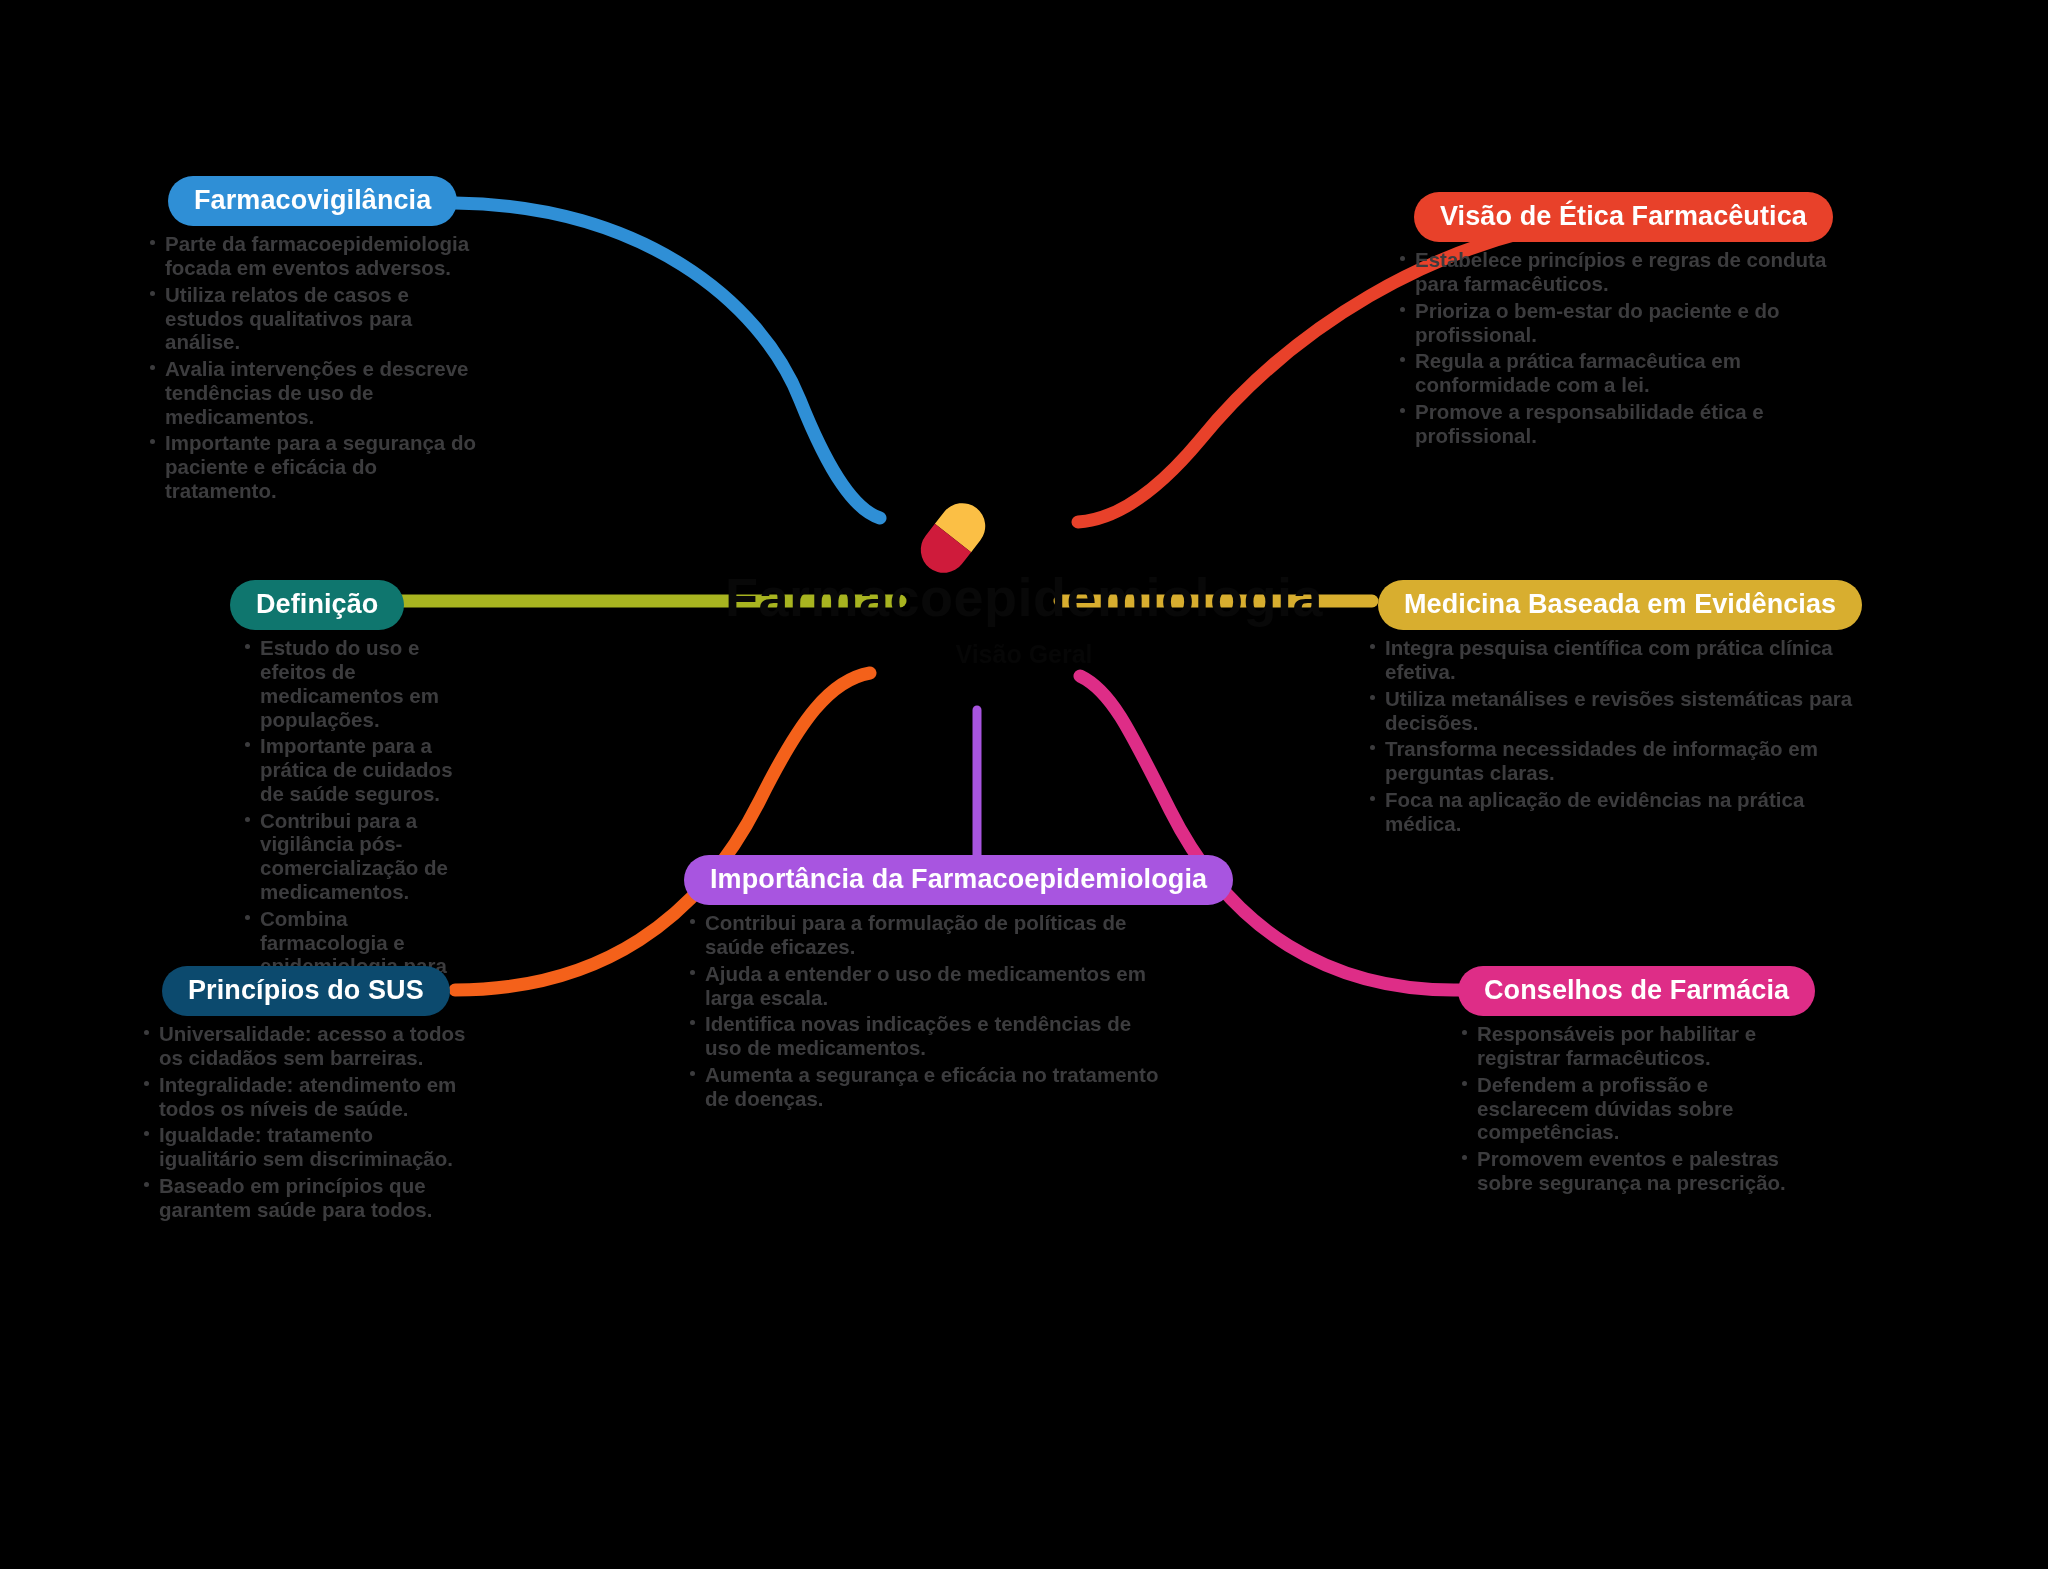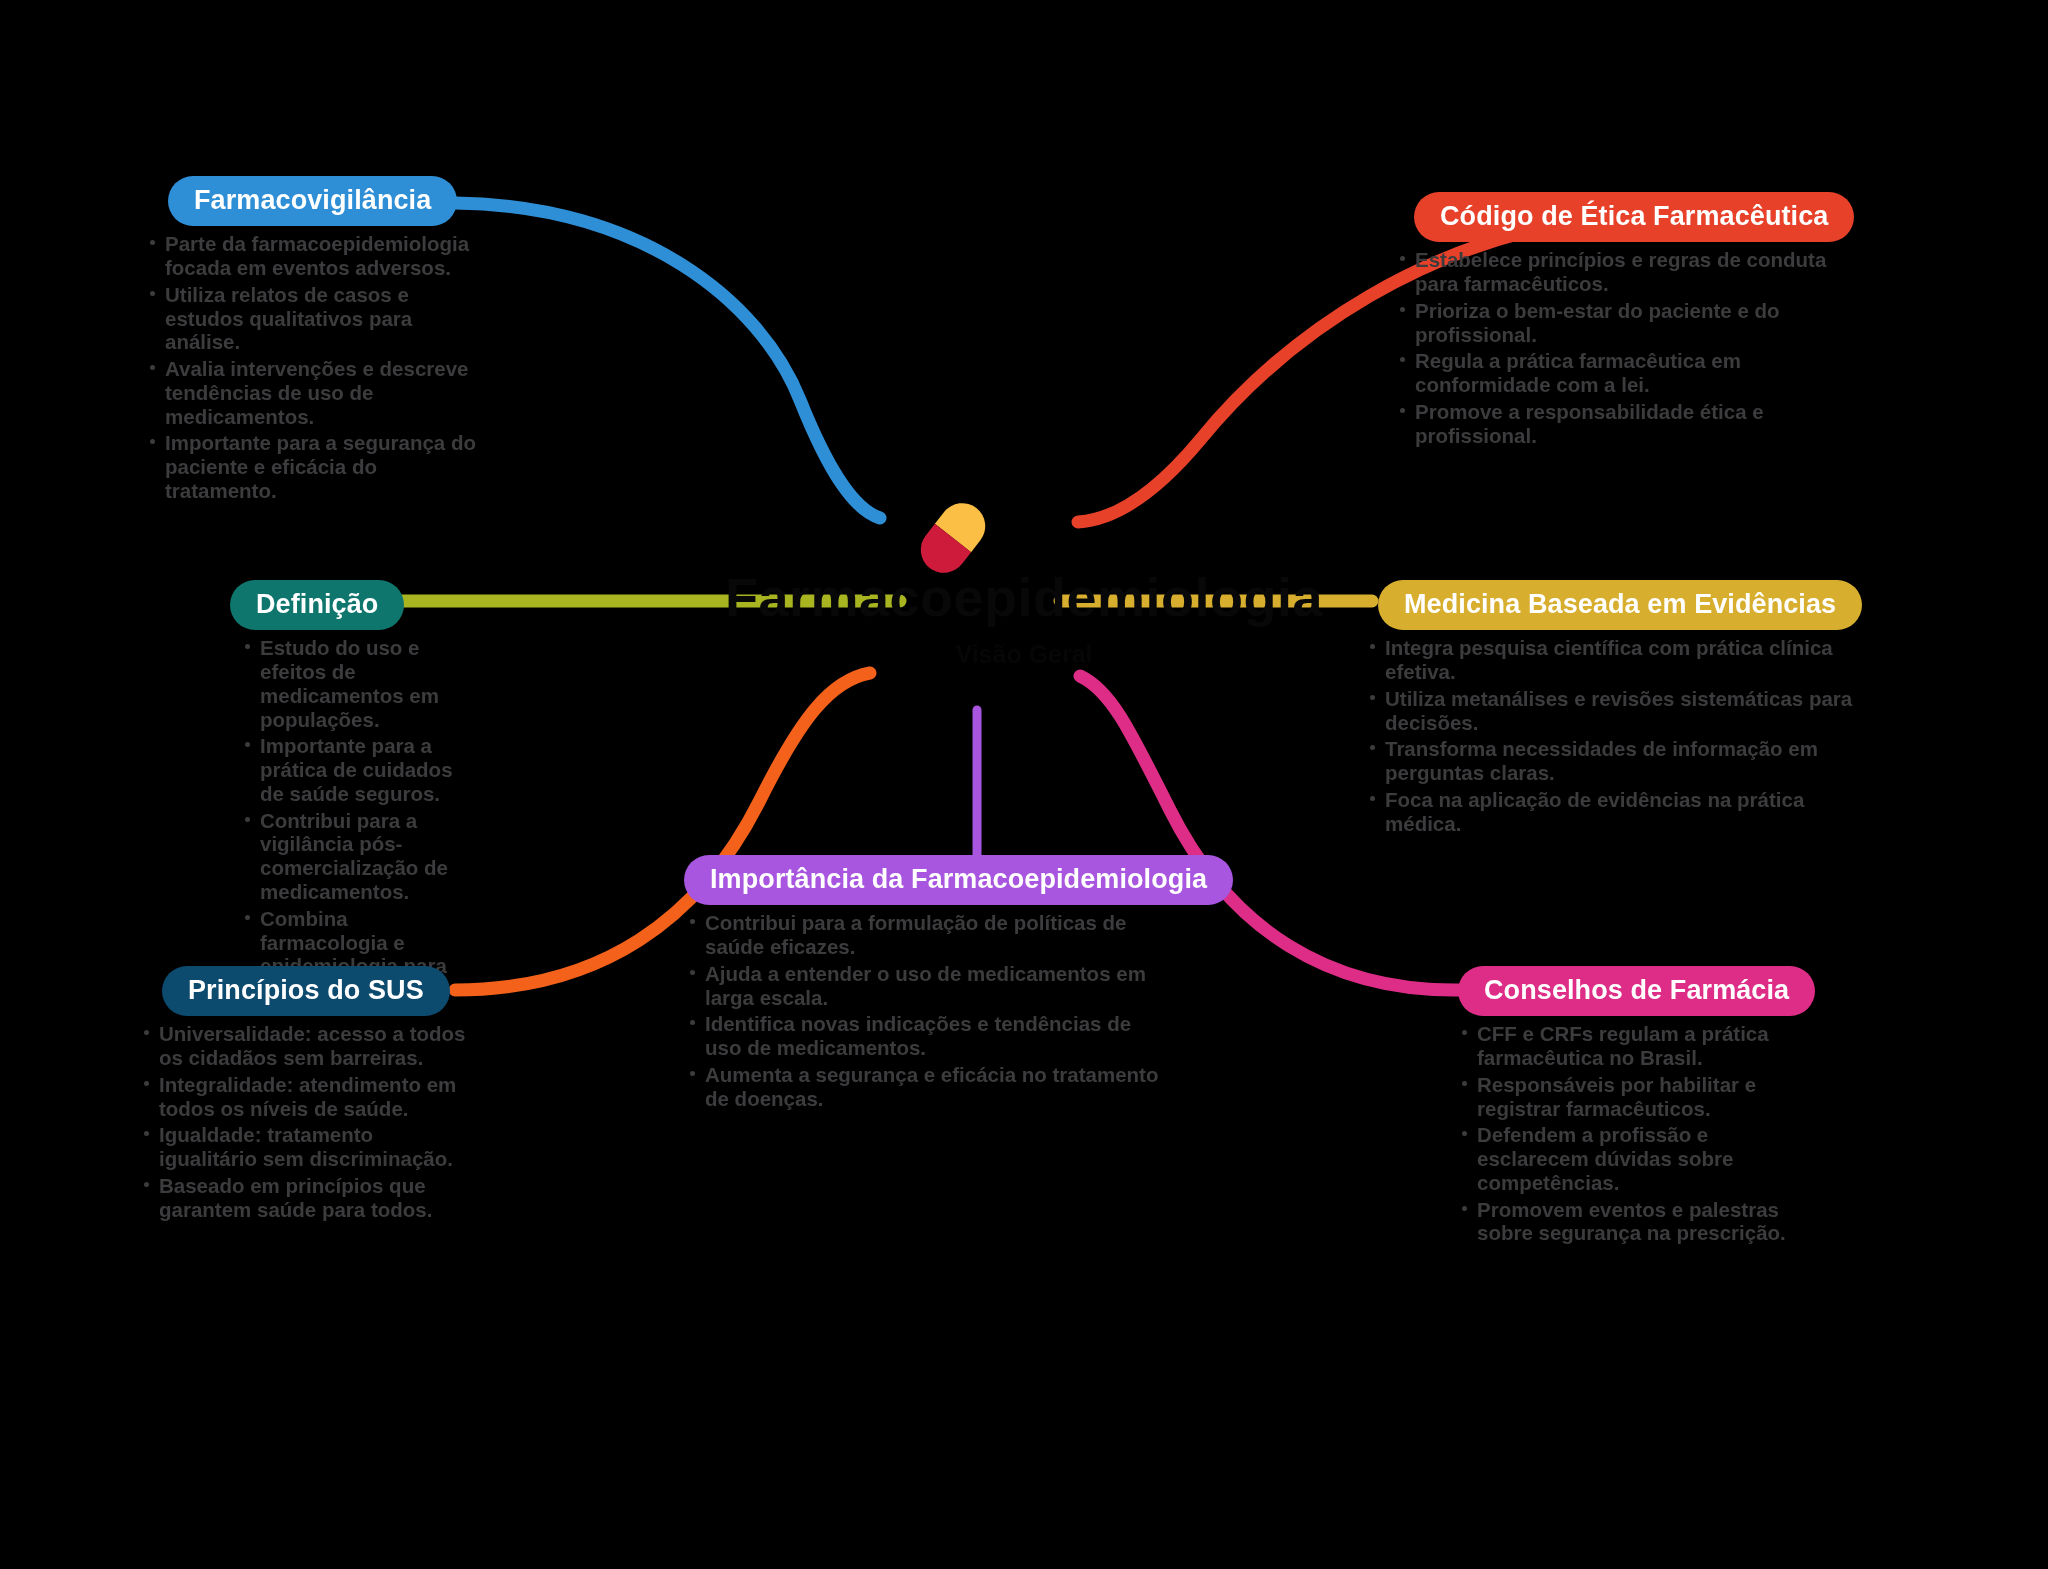--- a/index.html
+++ b/index.html
@@ -133,21 +133,21 @@
     <div class="pill" style="background: rgb(47, 143, 214);">Farmacovigilância</div>
     <ul class="bullets">
       <li>Parte da farmacoepidemiologia focada em eventos adversos.</li>
       <li>Utiliza relatos de casos e estudos qualitativos para análise.</li>
       <li>Avalia intervenções e descreve tendências de uso de medicamentos.</li>
       <li>Importante para a segurança do paciente e eficácia do tratamento.</li>
     </ul>
   </div>
 
   <div class="node" id="n-codigo">
-    <div class="pill" style="background: rgb(232, 65, 42);">Código de Ética Farmacêutica</div>
+    <div class="pill" style="background: rgb(232, 65, 42);">Visão de Ética Farmacêutica</div>
     <ul class="bullets">
       <li>Estabelece princípios e regras de conduta para farmacêuticos.</li>
       <li>Prioriza o bem-estar do paciente e do profissional.</li>
       <li>Regula a prática farmacêutica em conformidade com a lei.</li>
       <li>Promove a responsabilidade ética e profissional.</li>
     </ul>
   </div>
 
   <div class="node" id="n-definicao">
     <div class="pill" style="background: #0f766e;">Definição</div>
@@ -185,20 +185,19 @@
       <li>Contribui para a formulação de políticas de saúde eficazes.</li>
       <li>Ajuda a entender o uso de medicamentos em larga escala.</li>
       <li>Identifica novas indicações e tendências de uso de medicamentos.</li>
       <li>Aumenta a segurança e eficácia no tratamento de doenças.</li>
     </ul>
   </div>
 
   <div class="node" id="n-conselhos">
     <div class="pill" style="background: rgb(222, 45, 135);">Conselhos de Farmácia</div>
     <ul class="bullets">
-      <li>CFF e CRFs regulam a prática farmacêutica no Brasil.</li>
       <li>Responsáveis por habilitar e registrar farmacêuticos.</li>
       <li>Defendem a profissão e esclarecem dúvidas sobre competências.</li>
       <li>Promovem eventos e palestras sobre segurança na prescrição.</li>
     </ul>
   </div>
 
 </div>
 
 </body></html>

